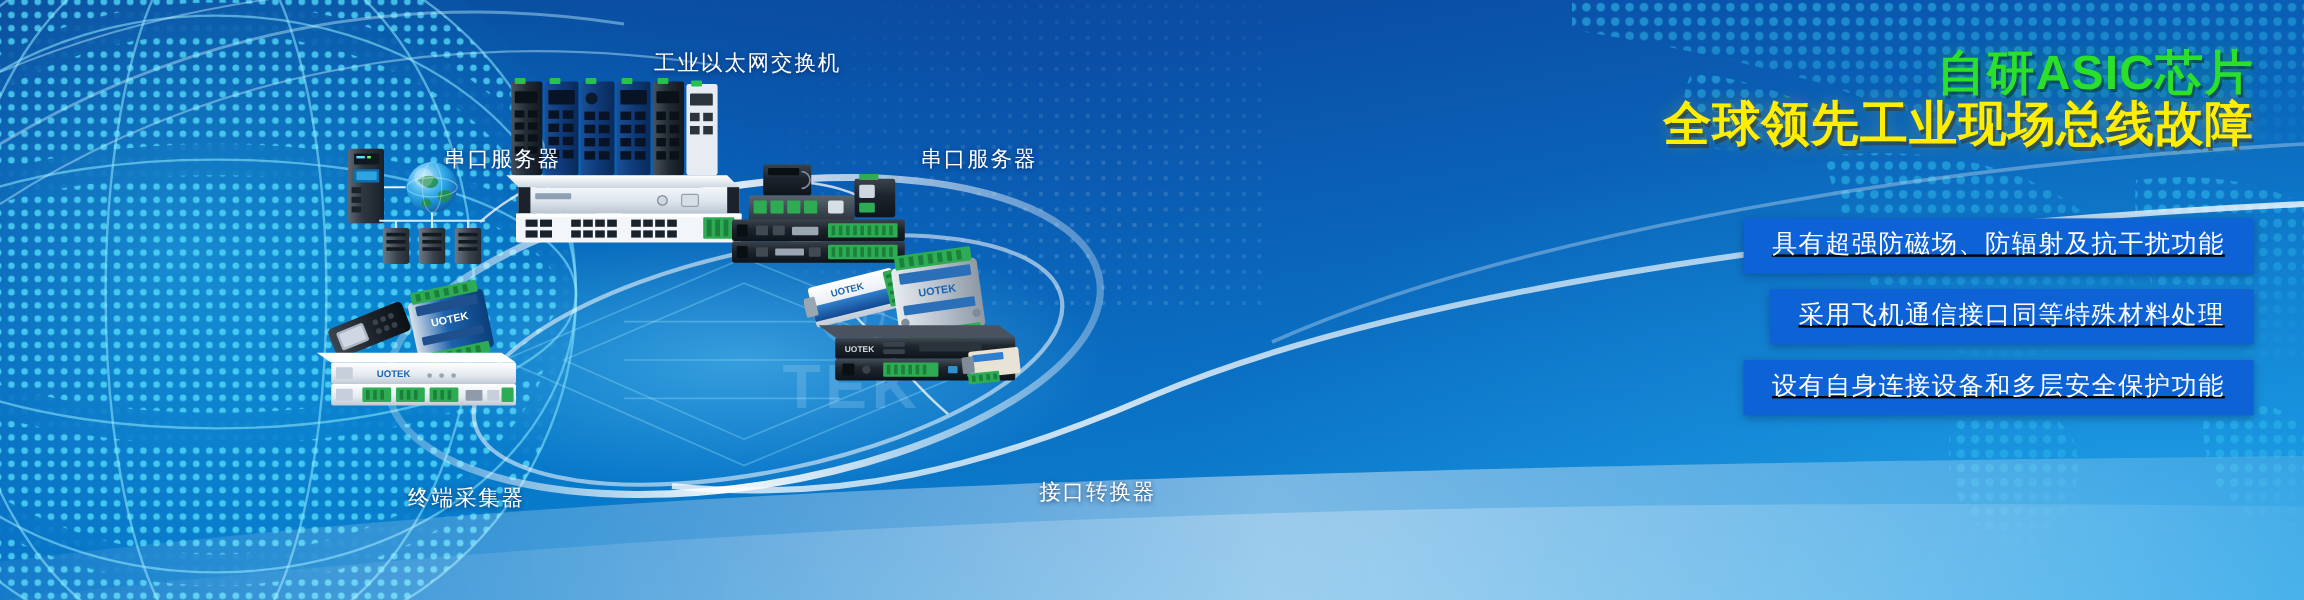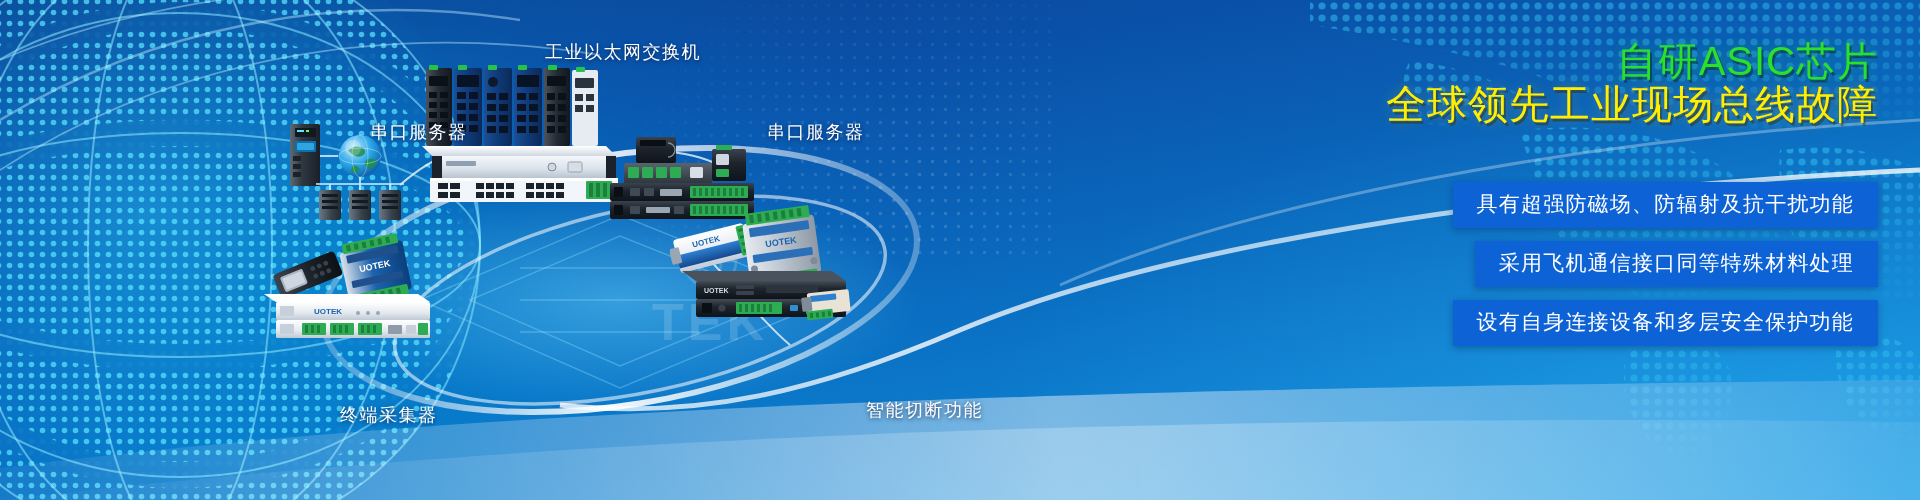--- a/index.html
+++ b/index.html
@@ -39,26 +39,26 @@
   
   #serialserver{left:600px;top:135px;width:160px;height:90px;}
   
   #collector{left:258px;top:232px;width:180px;height:110px;}
   
   #converter{left:670px;top:205px;width:190px;height:125px;}
 
   
   #headline{
     position:absolute;right:42px;top:40px;width:700px;text-align:right;
-    font-weight:normal;font-size:40px;line-height:43px;letter-spacing:1px;
+    font-weight:bold;font-size:40px;line-height:43px;letter-spacing:1px;
   }
   #headline .l1{color:#2ae02a;text-shadow:2px 3px 0 rgba(0,35,15,.45),0 0 14px rgba(40,230,60,.35);display:block;}
   #headline .l2,#headline .l3{color:#ffee00;text-shadow:2px 3px 0 rgba(60,40,0,.45),0 0 14px rgba(255,225,0,.28);display:block;text-align:right;}
 
-  #bullets{position:absolute;right:42px;top:182px;width:700px;display:flex;flex-direction:column;align-items:flex-end;gap:13px;}
+  #bullets{position:absolute;right:42px;top:182px;width:700px;display:flex;flex-direction:column;align-items:flex-end;gap:13px;text-decoration:underline;}
   .bullet{
     background:#0d62d6;color:#ffffff;font-size:21px;letter-spacing:1.2px;
     padding:10px 24px 12px 24px;line-height:1.15;white-space:nowrap;
     box-shadow:0 2px 7px rgba(0,25,70,.35);
   }
   .wm{position:absolute;left:560px;top:215px;width:300px;height:150px;opacity:.17;}
 </style>
 </head>
 <body>
 
@@ -659,21 +659,21 @@
         <rect x="151" y="106" width="3" height="5"></rect>
           <rect x="157" y="106" width="3" height="5"></rect>
         </g>
     </g>
   </svg>
 
   <div class="lbl" style="left:545px;top:40px;">工业以太网交换机</div>
   <div class="lbl" style="left:370px;top:120px;">串口服务器</div>
   <div class="lbl" style="left:767px;top:120px;">串口服务器</div>
   <div class="lbl" style="left:340px;top:386px;margin-top:17px;">终端采集器</div>
-  <div class="lbl" style="left:866px;top:398px;">智能切断功能</div>
+  <div class="lbl" style="left:866px;top:398px;">接口转换器</div>
 
   <div id="headline">
     <span class="l1">自研ASIC芯片</span>
     <span class="l2">全球领先工业现场总线故障</span>
   </div>
 
   <div id="bullets">
     <div class="bullet">具有超强防磁场、防辐射及抗干扰功能</div>
     <div class="bullet">采用飞机通信接口同等特殊材料处理</div>
     <div class="bullet">设有自身连接设备和多层安全保护功能</div>

